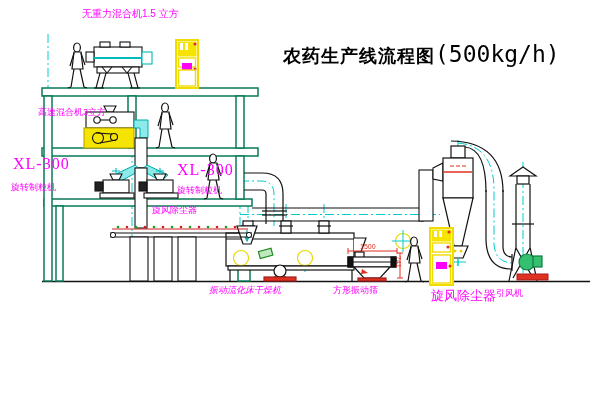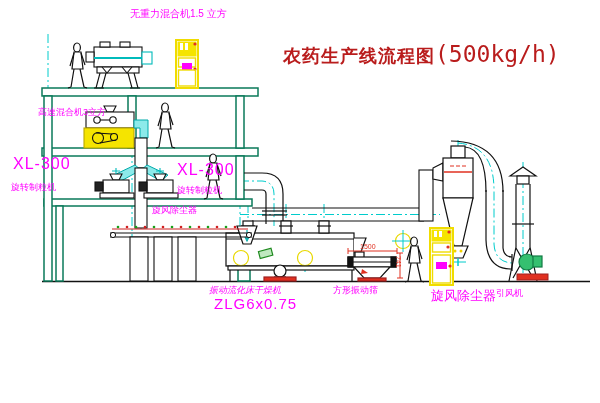--- a/index.html
+++ b/index.html
@@ -1,22 +1,22 @@
 <!DOCTYPE html>
 <html><head>
 <meta charset="utf-8">
 <style>
   html,body{margin:0;padding:0;background:#fff;}
   #stage{position:relative;width:600px;height:403px;background:#ffffff;overflow:hidden;
          font-family:"Liberation Sans",sans-serif;}
   #stage svg{position:absolute;left:0;top:0;}
   .lbl{position:absolute;color:#ff00ff;white-space:nowrap;line-height:1;}
-  .model{font-family:Liberation Sans, sans-serif;letter-spacing:1px;}
+  .model{font-family:Liberation Serif, serif;letter-spacing:1px;}
   .dim{position:absolute;color:#e03020;font-size:7px;white-space:nowrap;line-height:1;}
-  #title-lbl{position:absolute;left:283px;top:43px;color:#b91c1c;white-space:nowrap;line-height:1;}
+  #title-lbl{position:absolute;left:283px;top:43px;color:#000000;white-space:nowrap;line-height:1;}
   #title-lbl .t-cn{font-size:18px;font-weight:600;letter-spacing:1px;}
   #title-lbl .t-cap{font-size:23px;font-weight:400;font-family:"DejaVu Sans Mono",monospace;}
 </style>
 </head>
 <body>
 
 <div id="stage">
 
 <svg width="600" height="403" viewBox="0 0 600 403">
   <defs>
@@ -259,33 +259,32 @@
   <use href="#man" transform="translate(66,43)"></use>
   <use href="#man" transform="translate(154,103)"></use>
   <use href="#man" transform="translate(202,154)"></use>
   <use href="#man" transform="translate(403,237)"></use>
 </svg>
 
 <div id="title-lbl">
   <span class="t-cn">农药生产线流程图</span><span class="t-cap">(500kg/h)</span>
 </div>
 
-<div class="lbl" style="left:82px;top:9px;font-size:10px;margin-left:48px;">无重力混合机1.5 立方</div>
+<div class="lbl" style="left:82px;top:9px;font-size:10px;">无重力混合机1.5 立方</div>
 <div class="lbl" style="left:38px;top:108px;font-size:9px;">高速混合机3立方</div>
 
 <div class="lbl model" style="left:13px;top:156px;font-size:16px;">XL-300</div>
 <div class="lbl" style="left:11px;top:183px;font-size:9px;">旋转制粒机</div>
 
 <div class="lbl model" style="left:177px;top:162px;font-size:16px;">XL-300</div>
 <div class="lbl" style="left:177px;top:186px;font-size:9px;">旋转制粒机</div>
 
 <div class="lbl" style="left:152px;top:206px;font-size:9px;">旋风除尘器</div>
 
 <div class="lbl" style="left:209px;top:286px;font-size:9px;font-style:italic;">振动流化床干燥机</div>
-<div class="lbl model" style="left:214px;top:296px;font-size:15px;">ZLG6x0.75</div>
 
 <div class="lbl" style="left:333px;top:286px;font-size:9px;">方形振动筛</div>
 
 <div class="lbl" style="left:431px;top:289px;font-size:13px;">旋风除尘器</div>
 <div class="lbl" style="left:496px;top:289px;font-size:9px;">引风机</div>
 
 <div class="dim" style="left:360px;top:243px;">1500</div>
 <div class="dim" style="left:402px;top:256px;transform:rotate(90deg);transform-origin:left top;">741</div>
 
 </div>

